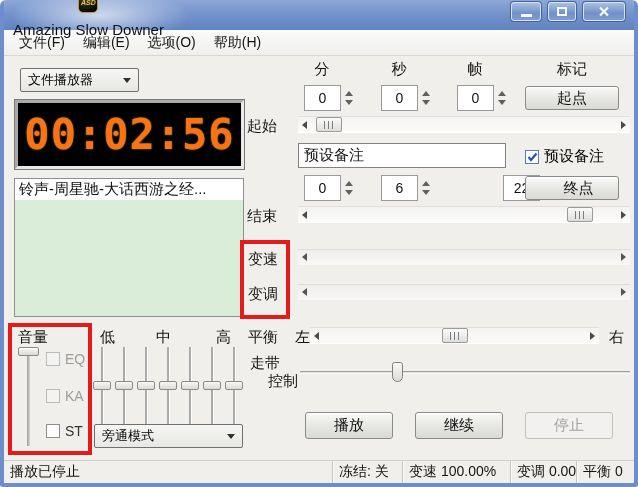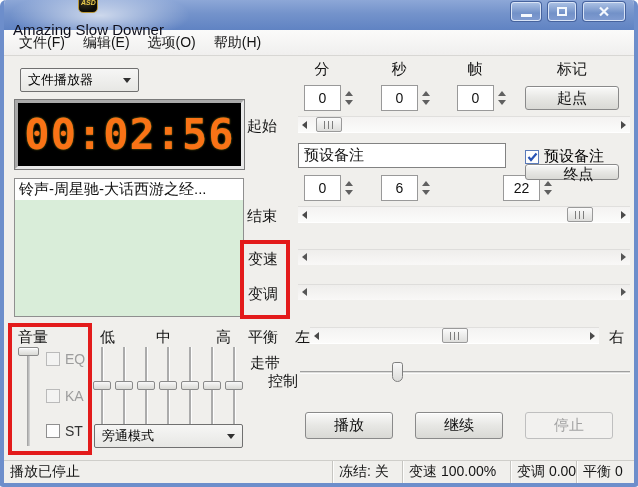--- a/index.html
+++ b/index.html
@@ -232,21 +232,21 @@
           <div class="tri-d"></div>
         </div>
     </div>
     <div class="spin" style="left:458px;top:119px;padding-left:41px;">
       <div class="spin-edit">22</div>
       <div class="spin-ud">
           <div class="tri-u"></div>
           <div class="tri-d"></div>
         </div>
     </div>
-    <div class="btn" style="left:521px;top:108px;width:94px;height:16px;padding-left:13px;">终点</div>
+    <div class="btn" style="left:521px;top:120px;width:94px;height:24px;padding-left:13px;">终点</div>
 
     <div class="label" style="left:243px;top:151px;">结束</div>
     <div class="hscroll" style="left:294px;top:150px;width:332px;">
       <div class="sb-arrow">
           <div class="tl"></div>
         </div>
       <div class="sb-track">
         <div class="sb-thumb" style="left:256px;">
             <div class="grip"></div>
           </div>

